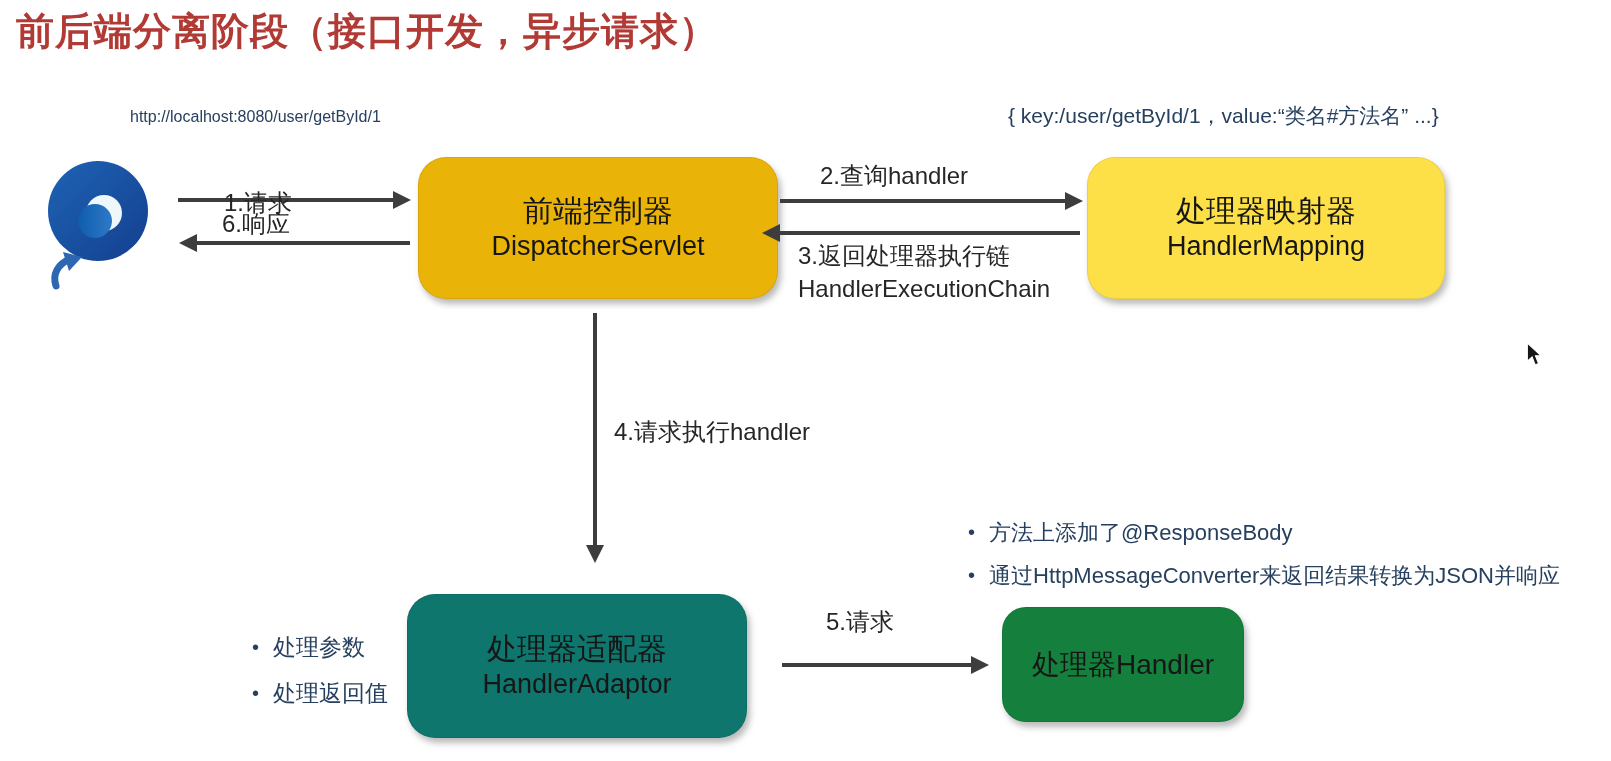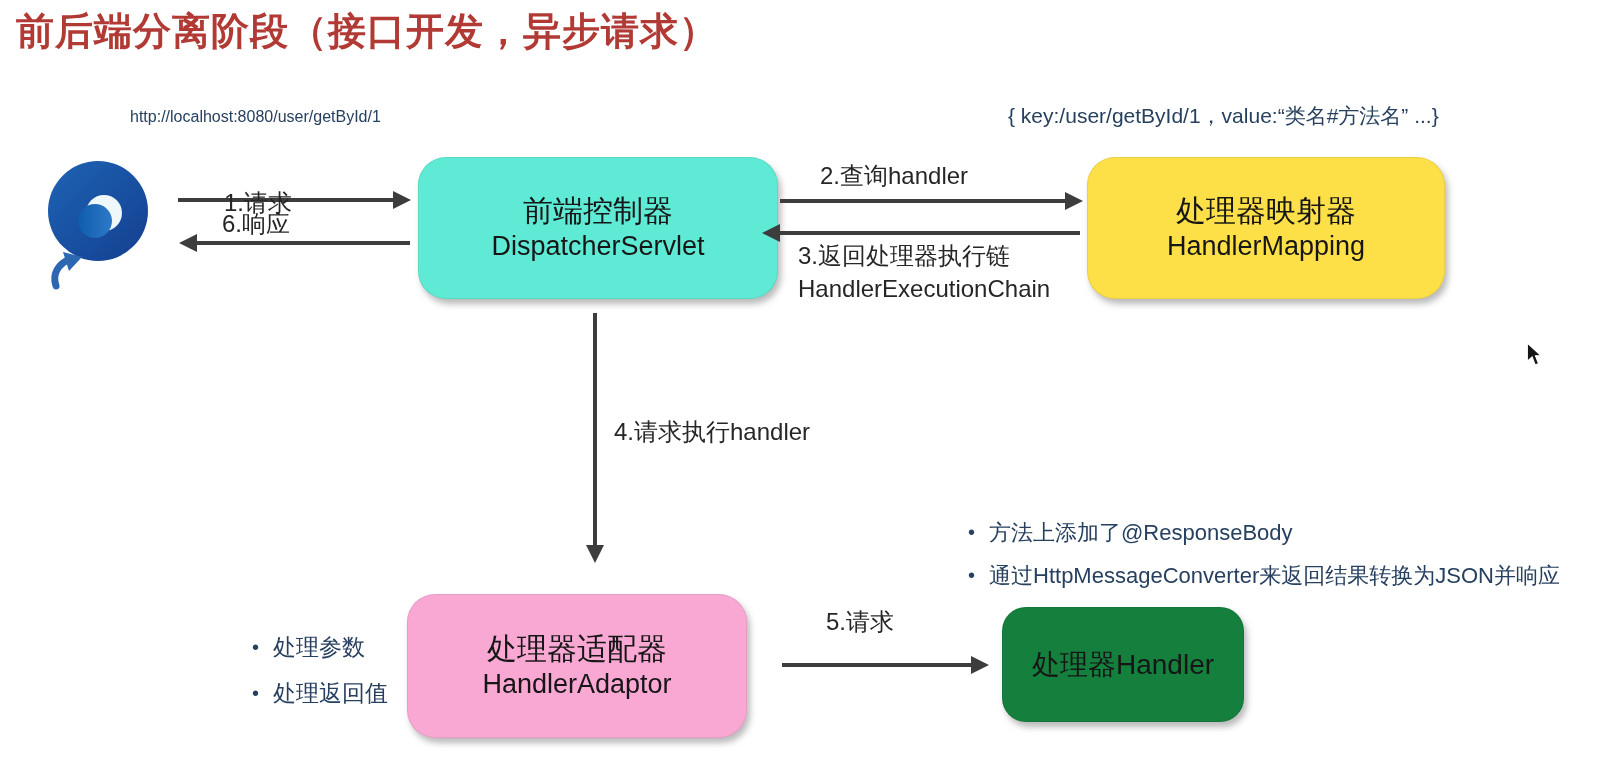--- a/index.html
+++ b/index.html
@@ -17,23 +17,23 @@
 
   
   .node {
     position:absolute; border-radius:28px;
     display:flex; flex-direction:column; align-items:center; justify-content:center;
     color:#161616; box-shadow:3px 5px 6px rgba(130,130,130,.55);
     border:1px solid rgba(0,0,0,.07); text-align:center;
   }
   .node .cn { font-size:30px; line-height:1.25; }
   .node .en { font-size:27px; line-height:1.25; }
-  .node-dispatcher { left:418px; top:157px; width:358px; height:140px; background:#5eead4; }
+  .node-dispatcher { left:418px; top:157px; width:358px; height:140px; background:#eab308; }
   .node-mapping    { left:1087px; top:157px; width:356px; height:140px; background:#fde047; }
-  .node-adaptor    { left:407px; top:594px; width:338px; height:142px; background:#f9a8d4; }
+  .node-adaptor    { left:407px; top:594px; width:338px; height:142px; background:#0f766e; }
   .node-handler    { left:1002px; top:607px; width:240px; height:113px; background:#15803d; border-radius:24px; }
   .node-handler .cn { font-size:28px; }
 
   
   .hline { position:absolute; height:4px; background:#3d3d3d; }
   .hline.head-r::after {
     content:""; position:absolute; right:-17px; top:-7px;
     border-left:18px solid #3d3d3d; border-top:9px solid transparent; border-bottom:9px solid transparent;
   }
   .hline.head-l::before {

